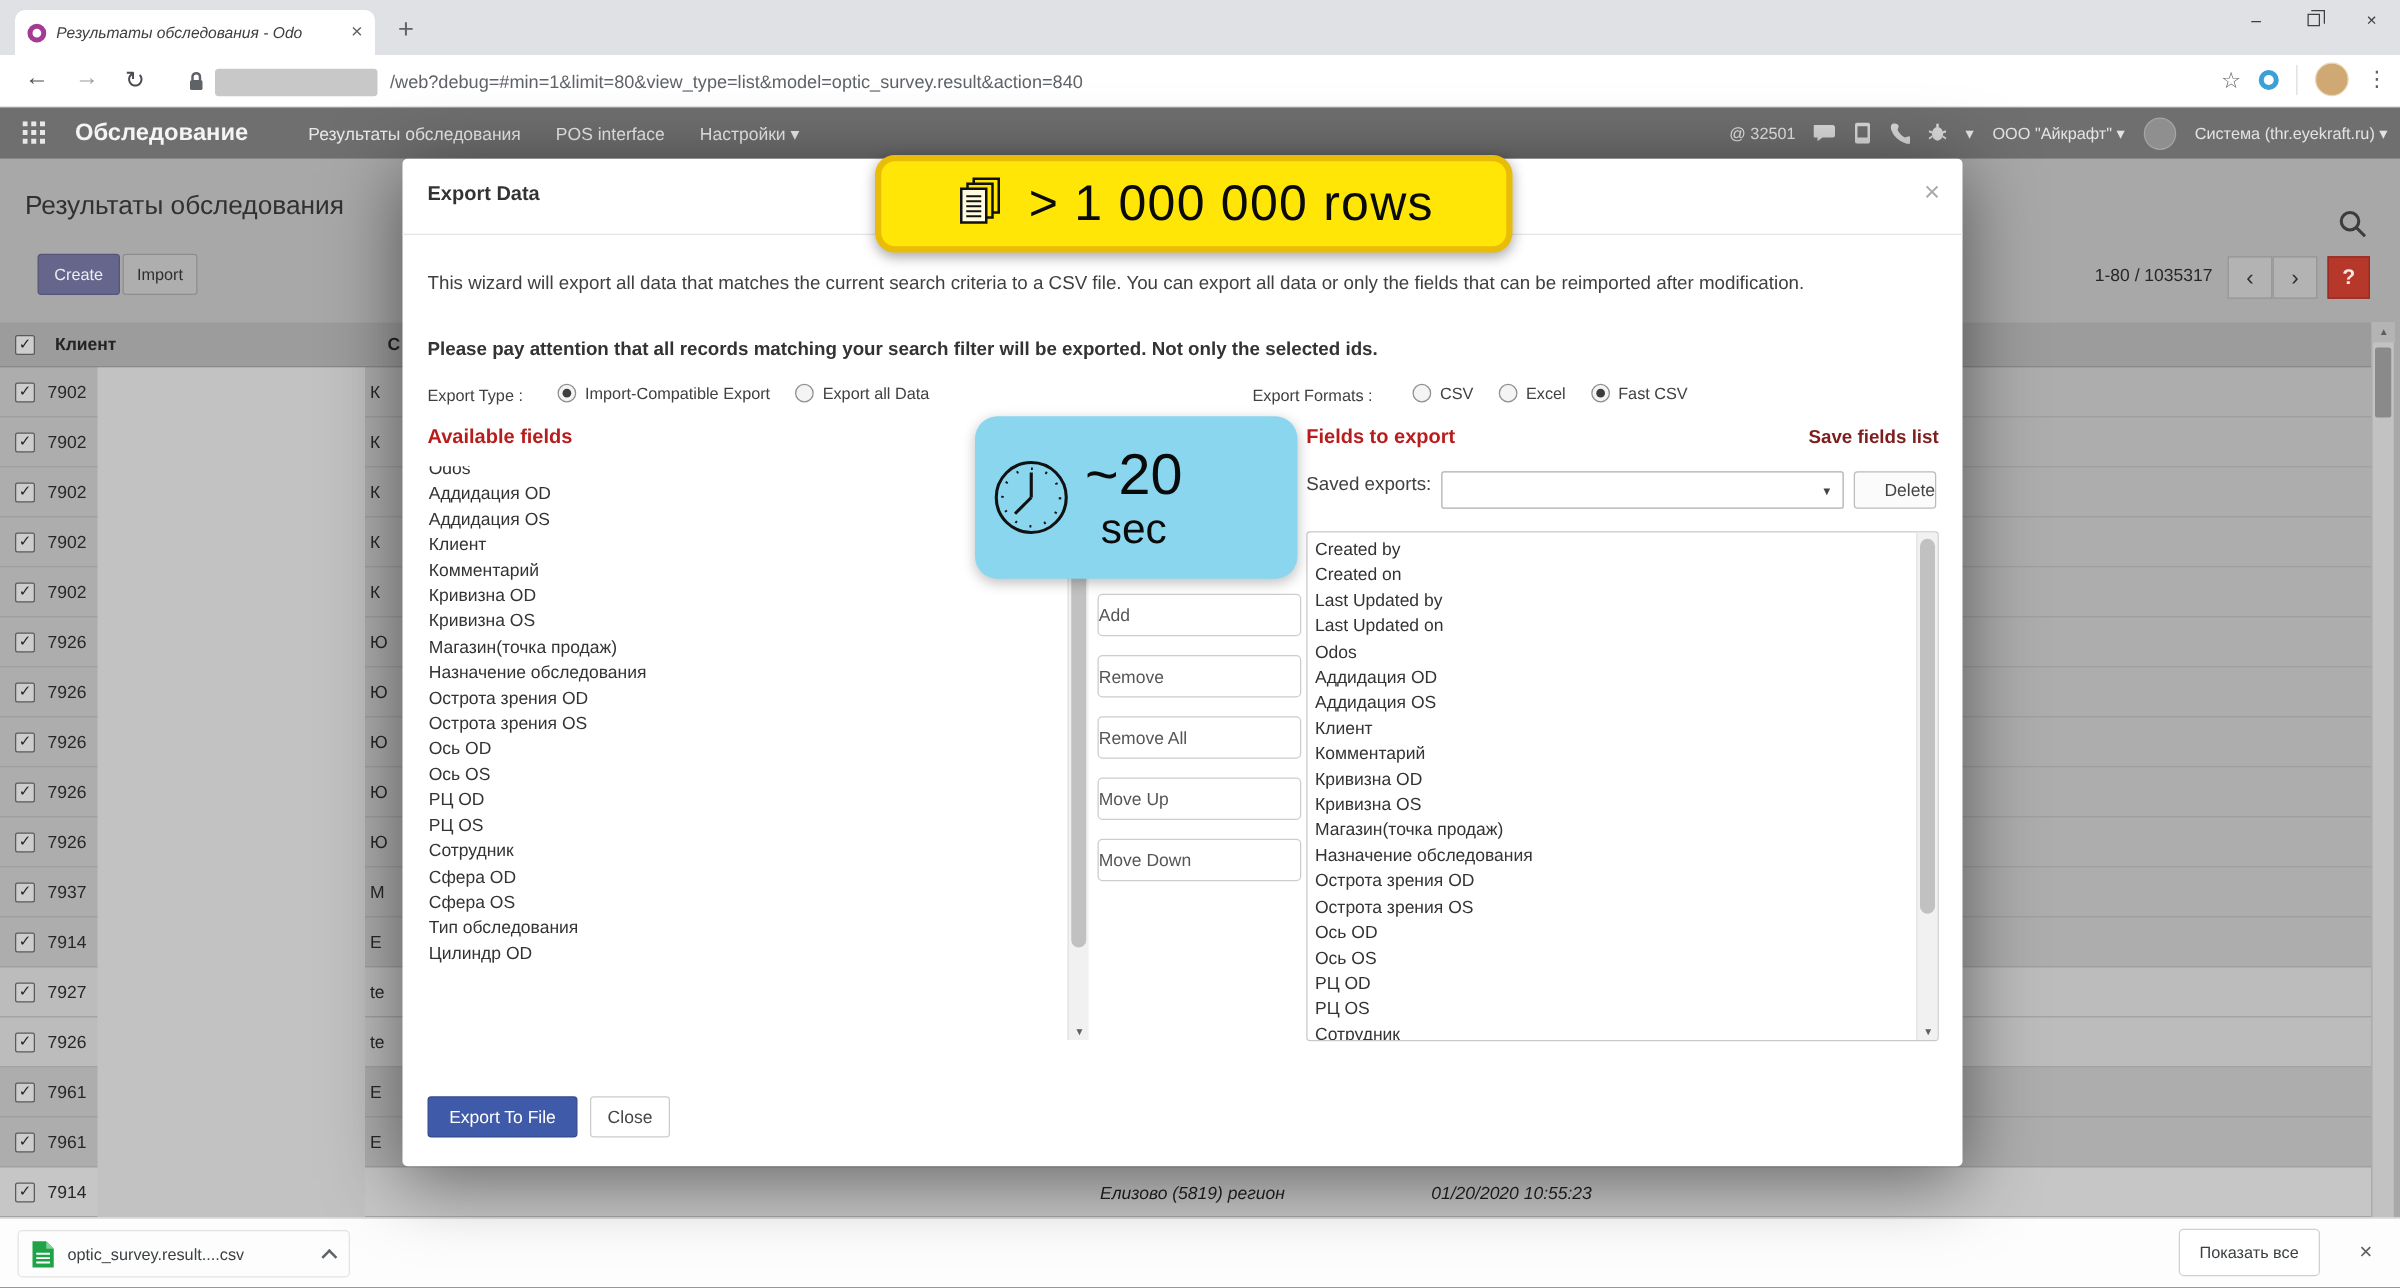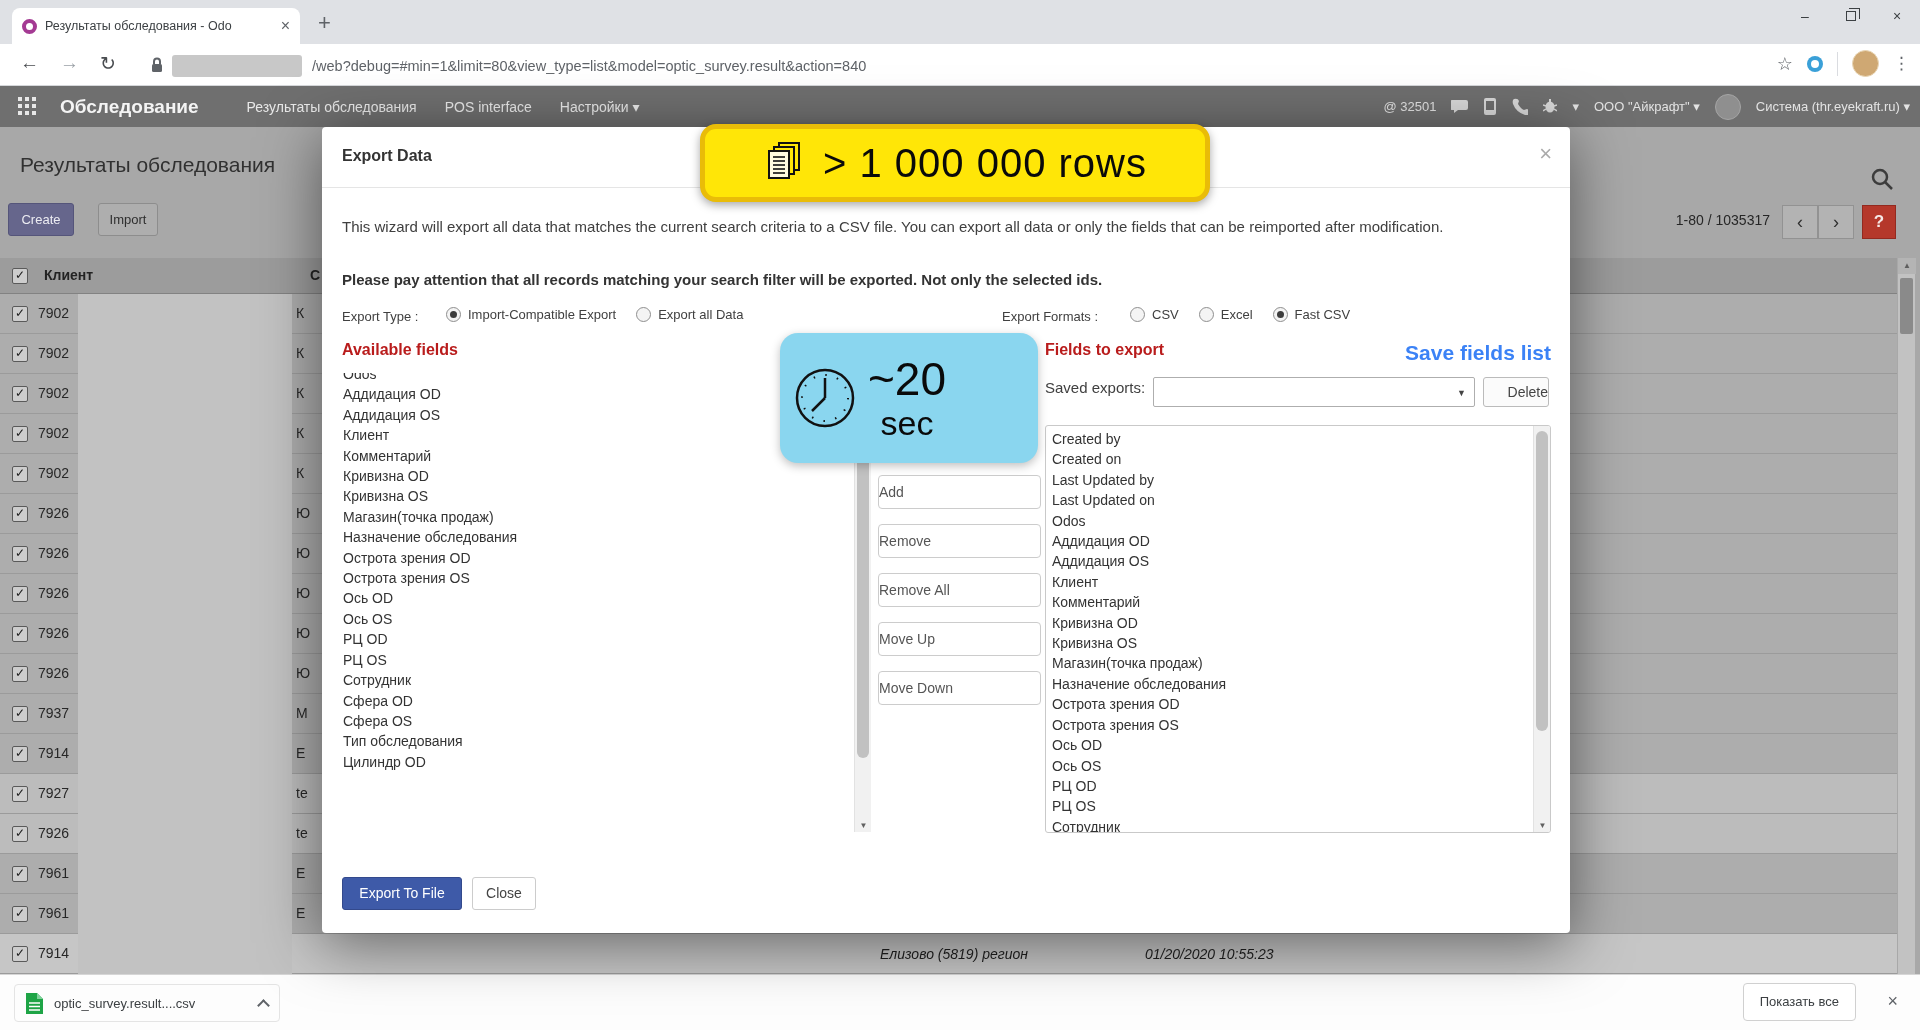--- a/index.html
+++ b/index.html
@@ -1,21 +1,21 @@
 <!DOCTYPE html>
 <html><head>
 <meta charset="utf-8">
 <style>
   * { margin:0; padding:0; box-sizing:border-box; }
   body { font-family:"Liberation Sans", sans-serif; background:#000; }
   #screen { position:relative; width:1920px; height:1030px; overflow:hidden; background:#a8a8a8; }
   .abs { position:absolute; }
 
   
-  .tabstrip { position:absolute; left:0; top:0; width:1920px; height:44px; background:#dfe1e5; }
+  .tabstrip { position:absolute; left:0; top:0; width:1920px; height:44px; background:#dfe1e5;font-style:italic; }
   .tab { position:absolute; left:12px; top:8px; width:288px; height:36px; background:#fff; border-radius:8px 8px 0 0; display:flex; align-items:center; padding:0 10px; }
   .favicon { width:15px; height:15px; border-radius:50%; border:4px solid #a43a93; background:#fff; flex:0 0 auto; }
   .tab-title { margin-left:8px; font-size:12.5px; color:#3c4043; white-space:nowrap; overflow:hidden; width:210px; }
   .tab-close { margin-left:auto; font-size:16px; color:#5f6368; line-height:1; cursor:default; }
   .newtab { position:absolute; left:318px; top:10px; font-size:22px; color:#5f6368; }
   .win-controls { position:absolute; right:0; top:0; height:32px; display:flex; }
   .win-btn { width:46px; height:32px; display:flex; align-items:center; justify-content:center; color:#3c4043; font-size:14px; }
   .restore-box { width:10px; height:10px; border:1px solid #3c4043; position:relative; }
   .restore-box::before { content:""; position:absolute; left:2px; top:-4px; width:10px; height:10px; border-top:1px solid #3c4043; border-right:1px solid #3c4043; }
 
@@ -36,21 +36,21 @@
   .apps { margin-left:18px; }
   .app-title { margin-left:22px; font-size:19px; font-weight:bold; color:#f4f4f4; }
   .nav-menus { display:flex; gap:28px; margin-left:48px; }
   .nav-item { font-size:14px; color:#e9e9e9; white-space:nowrap; }
   .nav-right { margin-left:auto; margin-right:10px; display:flex; align-items:center; gap:15px; font-size:13px; color:#e3e3e3; white-space:nowrap; }
   .nb-avatar { width:26px; height:26px; border-radius:50%; background:#8f8f8f; border:1px solid #a5a5a5; }
 
   
   .cpanel { position:absolute; left:0; top:127px; width:1920px; height:131px; background:#a8a8a8; }
   .page-title { position:absolute; left:20px; top:26px; font-size:21px; color:#313131; }
-  .btn-create { position:absolute; left:8px; top:76px; width:66px; height:33px; background:#66668c; color:#ececf2; border:1px solid #55557a; border-radius:3px; font-size:13px; text-align:center; line-height:31px; }
+  .btn-create { position:absolute; left:30px; top:76px; width:66px; height:33px; background:#66668c; color:#ececf2; border:1px solid #55557a; border-radius:3px; font-size:13px; text-align:center; line-height:31px; }
   .btn-import { position:absolute; left:98px; top:76px; width:60px; height:33px; background:#aeaeae; color:#2f2f2f; border:1px solid #8d8d8d; border-radius:3px; font-size:13px; text-align:center; line-height:31px; }
   .pager-text { position:absolute; left:1630px; top:85px; width:140px; text-align:right; font-size:14px; color:#262626; }
   .pgbtn { position:absolute; top:78px; width:36px; height:34px; background:#b3b3b3; border:1px solid #929292; color:#2e2e2e; font-size:18px; text-align:center; line-height:32px; }
   .pg-red { position:absolute; left:1862px; top:78px; width:34px; height:34px; background:#b5382b; border:1px solid #93291f; color:#f5e9e7; font-size:17px; font-weight:bold; text-align:center; line-height:32px; }
 
   
   .thead { position:absolute; left:0; top:258px; width:1897px; height:36px; background:#9c9c9c; border-bottom:1px solid #828282; }
   .th-label { position:absolute; top:9px; font-size:14px; font-weight:bold; color:#232323; }
   .rows { position:absolute; left:0; top:294px; width:1897px; }
   .trow { position:relative; height:40px; background:#adadad; border-bottom:1px solid #9b9b9b; }
@@ -73,21 +73,21 @@
   .m-close { position:absolute; right:18px; top:14px; font-size:22px; color:#aaa; }
   .m-intro { position:absolute; left:20px; top:88px; width:1180px; font-size:15px; line-height:24px; color:#404040; }
   .m-warning { position:absolute; left:20px; top:144px; width:1180px; font-size:15px; font-weight:bold; color:#333; }
   .radio-row { position:absolute; left:20px; top:180px; width:1208px; height:22px; font-size:13px; color:#404040; }
   .rr-label { position:absolute; top:2px; }
   .opts { position:absolute; top:0; display:flex; gap:20px; }
   .opt { display:flex; align-items:center; gap:7px; }
   .radio { width:15px; height:15px; border-radius:50%; border:1px solid #8f8f8f; background:#f4f4f4; position:relative; flex:0 0 auto; }
   .radio.on::after { content:""; position:absolute; left:3px; top:3px; width:7px; height:7px; border-radius:50%; background:#3d3d3d; }
   .col-h { position:absolute; top:214px; font-size:16px; font-weight:bold; color:#b91c1c; }
-  .save-link { position:absolute; right:19px; top:214px; font-size:21px; font-weight:bold; color:#3b82f6; }
+  .save-link { position:absolute; right:19px; top:214px; font-size:15px; font-weight:bold; color:#7f1d1d; }
   .saved-row { position:absolute; left:723px; top:252px; height:30px; font-size:15px; color:#404040; }
   .sel-box { position:absolute; left:831px; top:250px; width:322px; height:30px; border:1px solid #aeaeae; border-radius:2px; background:#fff; }
   .sel-box .sel-caret { position:absolute; right:8px; top:10px; font-size:9px; color:#444; }
   .btn-delete { position:absolute; left:1161px; top:250px; width:66px; height:30px; border:1px solid #bbb; border-radius:3px; background:#fbfbfb; font-size:14px; color:#444; text-align:right; line-height:28px; }
   .flist { position:absolute; overflow:hidden; background:#fff; }
   .flist ul { list-style:none; }
   .flist li { font-size:14px; color:#333; line-height:20.4px; white-space:nowrap; padding-left:6px; }
   .list-left { left:15px; top:246px; width:534px; height:459px; }
   .list-left ul { margin-top:-9px; }
   .list-right { left:723px; top:298px; width:506px; height:408px; border:1px solid #c9c9c9; border-radius:3px; }

